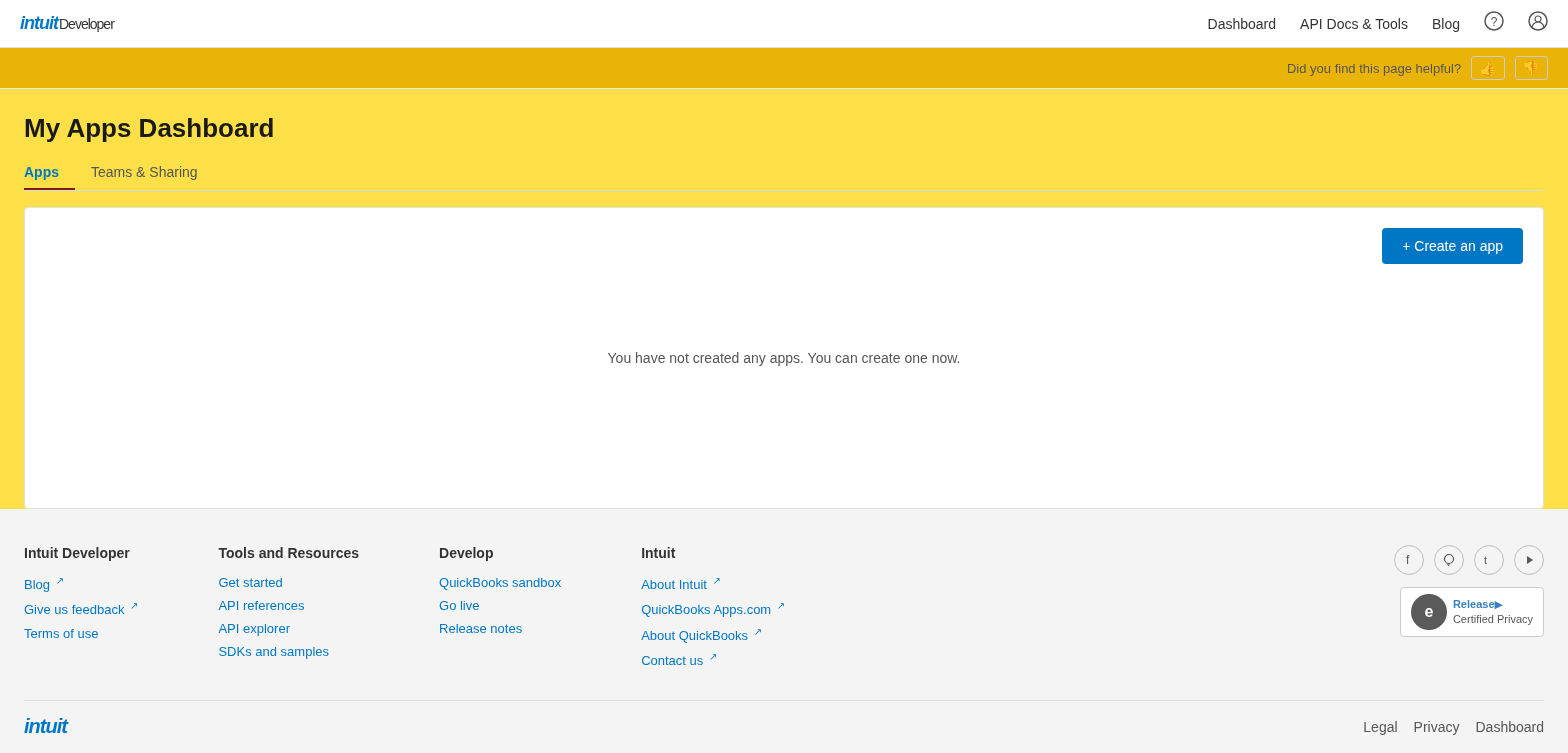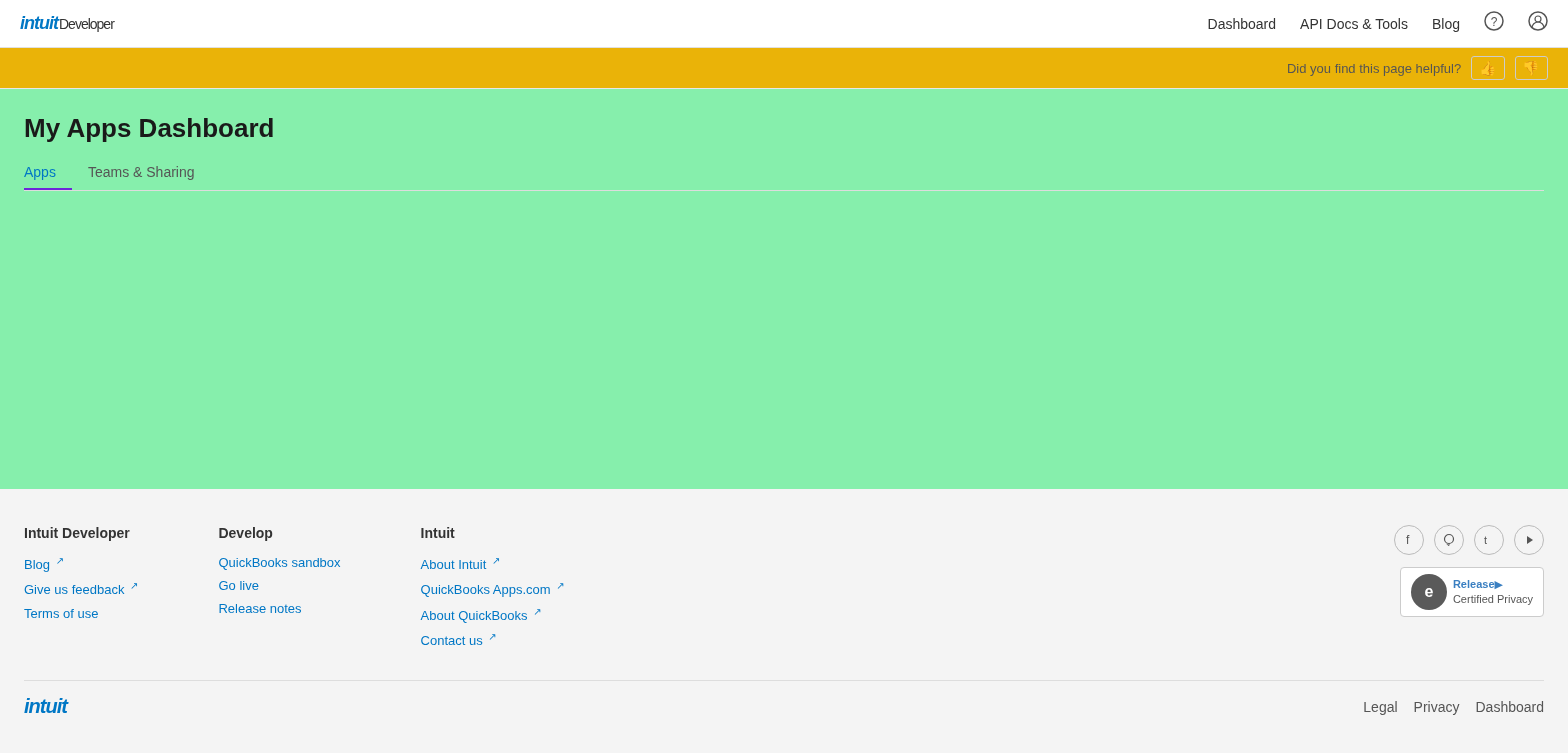--- a/index.html
+++ b/index.html
@@ -95,21 +95,21 @@
       border: 1px solid #ccc;
       border-radius: 3px;
       padding: 3px 7px;
       cursor: pointer;
       font-size: 14px;
       color: #555;
     }
 
     
     .main-content {
-      background: #86efac;
+      background: #fde047;
       padding: 24px 24px 0 24px;
       min-height: 400px;
     }
     .page-title {
       font-size: 26px;
       font-weight: 700;
       color: #1a1a1a;
       margin-bottom: 12px;
     }
     .tabs {
@@ -122,22 +122,22 @@
       padding: 8px 16px;
       font-size: 14px;
       cursor: pointer;
       color: #555;
       border-bottom: 2px solid transparent;
       text-decoration: none;
     }
     .tab:first-child { padding-left: 0; }
     .tab.active {
       color: #0077c5;
-      border-bottom: 2px solid #6d28d9;
-      font-weight: 400;
+      border-bottom: 2px solid #7f1d1d;
+      font-weight: 700;
       text-align: center;
     }
 
     
     .apps-panel {
       background: #fff;
       border: 1px solid #e0e0e0;
       border-radius: 4px;
       min-height: 300px;
       padding: 20px;
@@ -295,32 +295,45 @@
 </div>
 
 <div class="main-content">
   <h1 class="page-title">My Apps Dashboard</h1>
 
   <div class="tabs">
     <a class="tab active" href="#">Apps</a>
     <a class="tab" href="#">Teams &amp; Sharing</a>
   </div>
 
+  <div class="apps-panel">
+    <button class="create-app-btn">+ Create an app</button>
+    <div class="empty-message">
+      <span>You have not created any apps. You can create one now.</span>
+    </div>
+  </div>
 </div>
 
 <footer class="footer">
   <div class="footer-columns">
 
     <div class="footer-col">
       <h4>Intuit Developer</h4>
       <a href="#">Blog <span class="ext-icon">↗</span></a>
       <a href="#">Give us feedback <span class="ext-icon">↗</span></a>
       <a href="#">Terms of use</a>
     </div>
 
+    <div class="footer-col">
+      <h4>Tools and Resources</h4>
+      <a href="#">Get started</a>
+      <a href="#">API references</a>
+      <a href="#">API explorer</a>
+      <a href="#">SDKs and samples</a>
+    </div>
 
     <div class="footer-col">
       <h4>Develop</h4>
       <a href="#">QuickBooks sandbox</a>
       <a href="#">Go live</a>
       <a href="#">Release notes</a>
     </div>
 
     <div class="footer-col">
       <h4>Intuit</h4>

